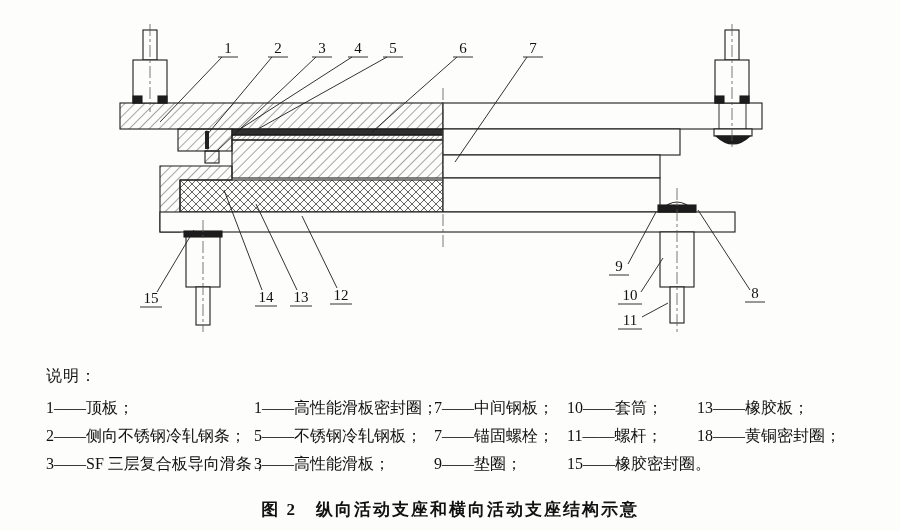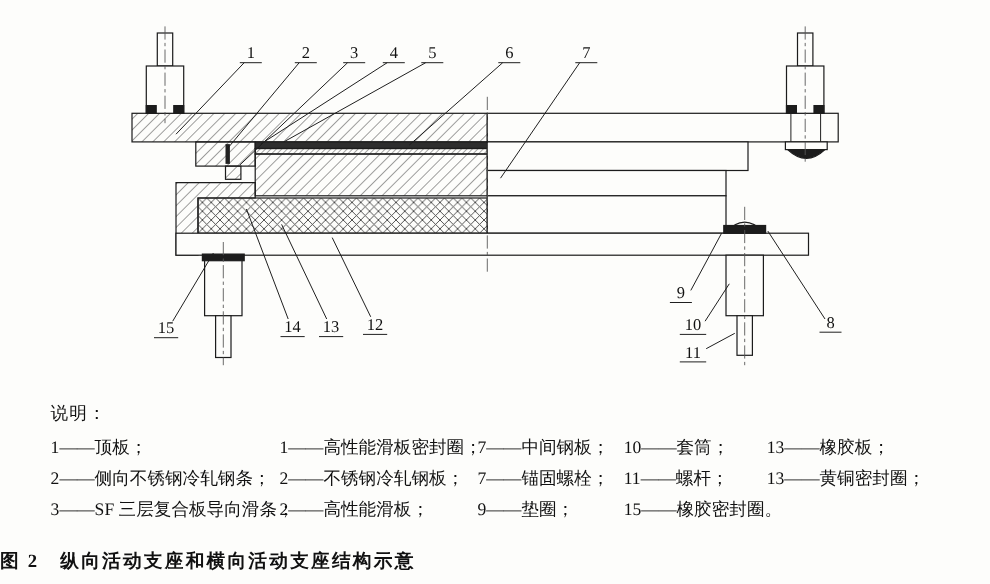--- a/index.html
+++ b/index.html
@@ -11,21 +11,21 @@
   .diagram-wrap{position:absolute;left:0;top:0;width:900px;height:360px;}
   .legend{position:absolute;left:46px;top:366px;width:830px;font-size:16px;}
   .legend-heading{margin-bottom:7px;letter-spacing:1px;}
   .legend-row{display:flex;align-items:flex-end;line-height:28px;white-space:nowrap;}
   .lg-c1{width:208px;}
   .lg-c2{width:180px;}
   .lg-c3{width:133px;}
   .lg-c4{width:130px;}
   .lg-c5{flex:1;}
   .caption{
-    position:absolute;left:0;top:498px;width:900px;
+    position:absolute;left:0;top:498px;width:900px;text-align:center;
     font-size:17px;font-weight:bold;letter-spacing:2px;
   }
   svg text{font-family:"Liberation Serif","DejaVu Serif",serif;font-size:15px;fill:#111;}
 </style>
 </head>
 <body>
 
 <div class="sheet">
 
   <div class="diagram-wrap">
@@ -162,28 +162,28 @@
     <div class="legend-heading">说明：</div>
     <div class="legend-row">
       <span class="lg-c1">1——顶板；</span>
       <span class="lg-c2">1——高性能滑板密封圈；</span>
       <span class="lg-c3">7——中间钢板；</span>
       <span class="lg-c4">10——套筒；</span>
       <span class="lg-c5">13——橡胶板；</span>
     </div>
     <div class="legend-row">
       <span class="lg-c1">2——侧向不锈钢冷轧钢条；</span>
-      <span class="lg-c2">2——不锈钢冷轧钢板；</span>
+      <span class="lg-c2">5——不锈钢冷轧钢板；</span>
       <span class="lg-c3">7——锚固螺栓；</span>
       <span class="lg-c4">11——螺杆；</span>
-      <span class="lg-c5">13——黄铜密封圈；</span>
+      <span class="lg-c5">18——黄铜密封圈；</span>
     </div>
     <div class="legend-row">
       <span class="lg-c1">3——SF 三层复合板导向滑条；</span>
-      <span class="lg-c2">2——高性能滑板；</span>
+      <span class="lg-c2">3——高性能滑板；</span>
       <span class="lg-c3">9——垫圈；</span>
       <span class="lg-c5">15——橡胶密封圈。</span>
     </div>
   </div>
 
   <div class="caption">图 2　纵向活动支座和横向活动支座结构示意</div>
 
 </div>
 
 </body></html>

